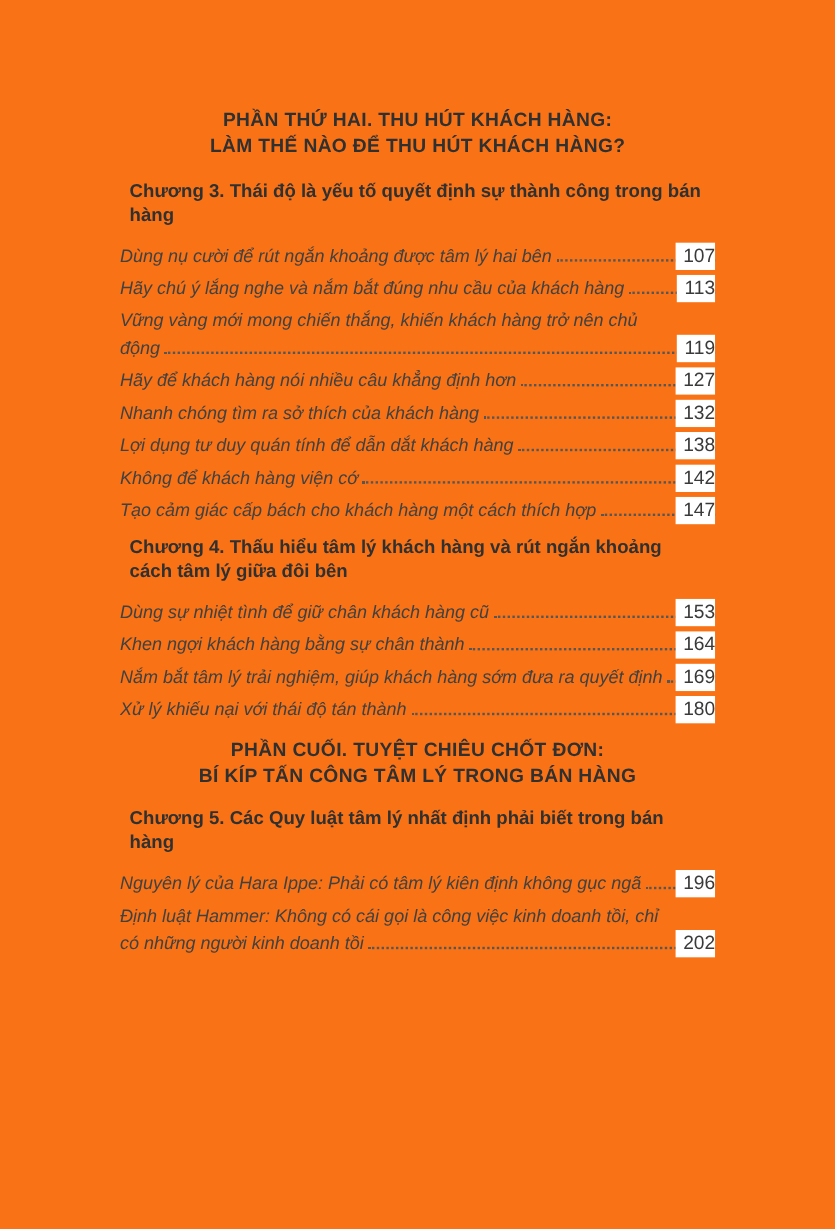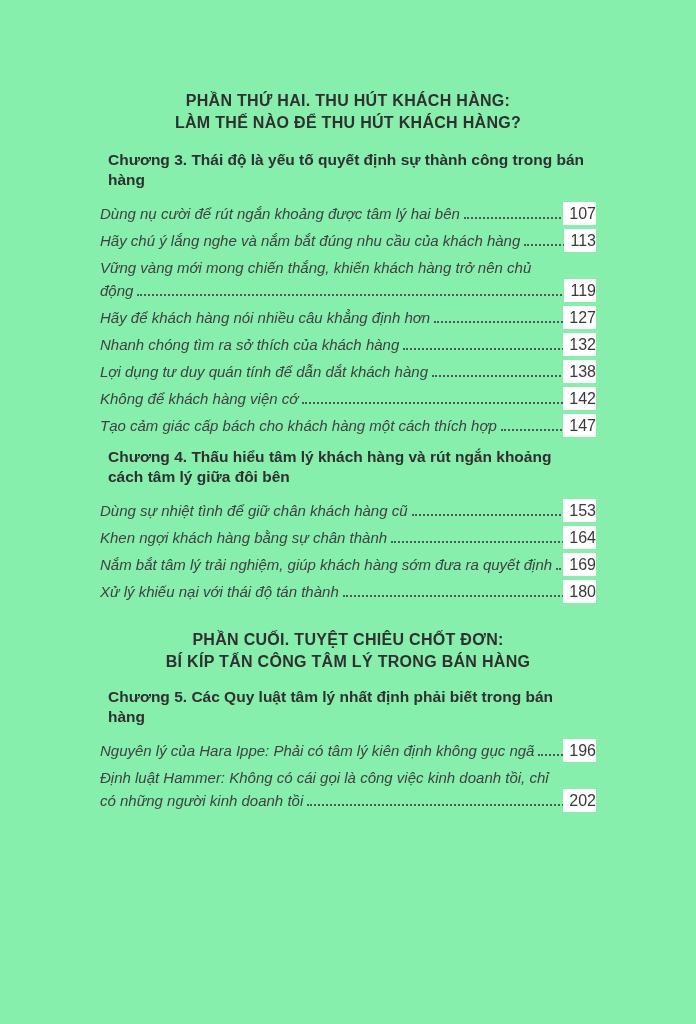--- a/index.html
+++ b/index.html
@@ -5,33 +5,33 @@
   * { margin: 0; padding: 0; box-sizing: border-box; }
   html, body {
     width: 696px; height: 1024px;
     background: #ffffff;
     font-family: "Liberation Sans", sans-serif;
     overflow: hidden;
   }
   .page {
     width: 696px; height: 1024px;
     padding: 90px 100px 0 100px;
-    background: #86efac;
+    background: #f97316;
     color: #3f3f3f;
   }
   .part-title {
     text-align: center;
     font-size: 16px;
     font-weight: bold;
     line-height: 22px;
     letter-spacing: 0.3px;
     color: #303030;
     margin-bottom: 16px;
   }
-  .part-title.later { margin-top: 22px; margin-bottom: 14px; }
+  .part-title.later { margin-top: 8px; margin-bottom: 14px; }
   .chapter-title {
     text-align: left;
     font-size: 15.5px;
     font-weight: bold;
     line-height: 20px;
     color: #303030;
     margin: 10px auto 12px auto;
     max-width: 480px;
   }
   .entries { }

